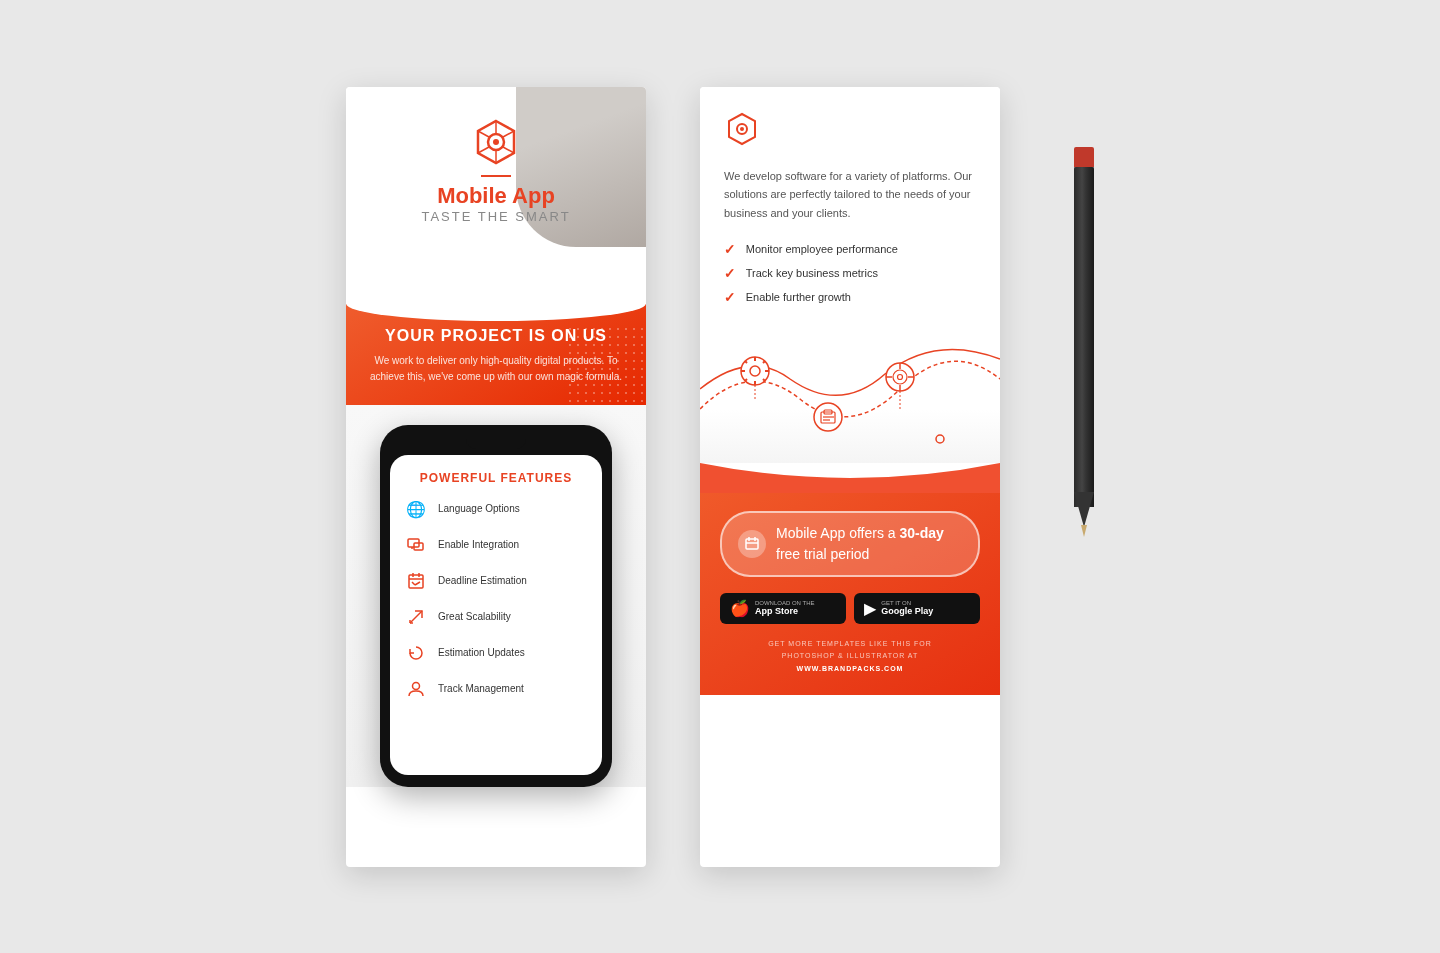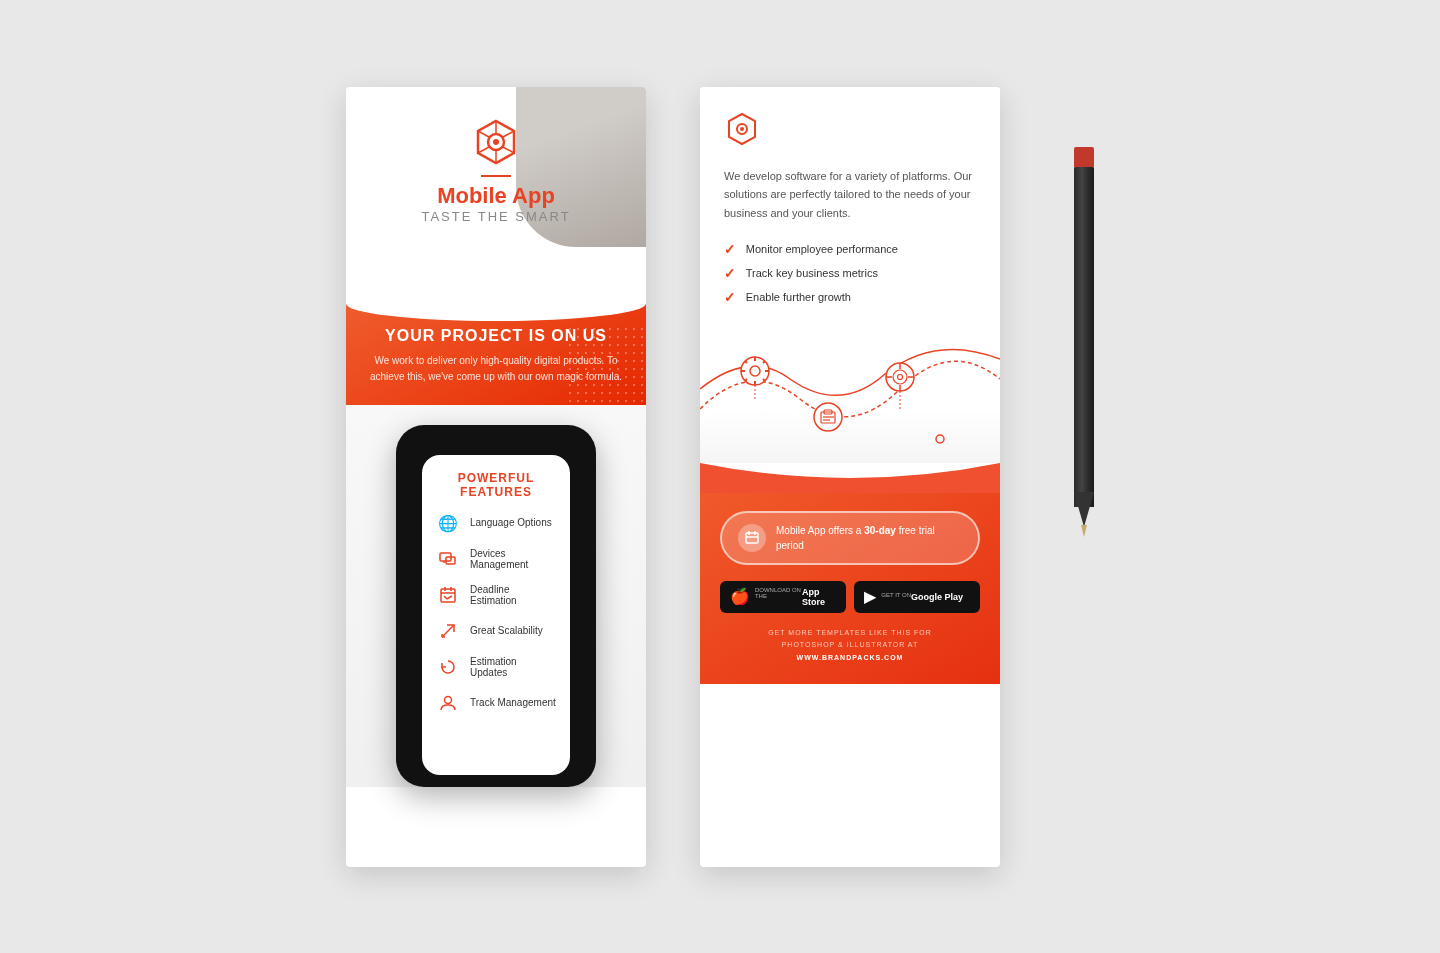--- a/index.html
+++ b/index.html
@@ -99,24 +99,24 @@
 
     
     .phone-section {
       background: linear-gradient(180deg, #f8f8f8 0%, #f0f0f0 100%);
       padding: 20px 20px 0;
       display: flex;
       flex-direction: column;
       align-items: center;
     }
     .phone-mockup {
-      width: 200px;
+      width: 232px;
       background: #111;
       border-radius: 28px;
-      padding: 12px 26px;
+      padding: 12px 10px;
       position: relative;
       box-shadow: 0 10px 30px rgba(0,0,0,0.3);
     }
     .phone-notch {
       width: 60px;
       height: 12px;
       background: #111;
       border-radius: 0 0 10px 10px;
       margin: 0 auto 6px;
       position: relative;
@@ -221,21 +221,21 @@
       background: rgba(255,255,255,0.3);
       border-radius: 50%;
       display: flex;
       align-items: center;
       justify-content: center;
       font-size: 14px;
       flex-shrink: 0;
     }
     .trial-text {
       color: #fff;
-      font-size: 10px;
+      font-size: 14px;
       line-height: 1.5;
     }
     .trial-text strong {
       font-weight: 900;
     }
     .app-stores {
       display: flex;
       gap: 8px;
       margin-bottom: 14px;
     }
@@ -247,21 +247,21 @@
       align-items: center;
       gap: 5px;
       flex: 1;
     }
     .store-icon {
       font-size: 16px;
       color: #fff;
     }
     .store-text {
       display: flex;
-      flex-direction: row;
+      flex-direction: column;
     }
     .store-small {
       color: #aaa;
       font-size: 6px;
       text-transform: uppercase;
     }
     .store-name {
       color: #fff;
       font-size: 9px;
       font-weight: 700;
@@ -441,21 +441,21 @@
           </div>
 
           <div class="feature-item">
             <div class="feature-icon">
               <svg width="18" height="18" viewBox="0 0 18 18">
                 <rect x="1" y="3" width="11" height="8" rx="1" fill="none" stroke="#e84323" stroke-width="1.5"></rect>
                 <rect x="7" y="7" width="9" height="7" rx="1" fill="none" stroke="#e84323" stroke-width="1.5"></rect>
                 <line x1="5" y1="11" x2="5" y2="13" stroke="#e84323" stroke-width="1.5"></line>
               </svg>
             </div>
-            <div class="feature-label">Devices Management</div>
+            <div class="feature-label">Enable Integration</div>
           </div>
 
           <div class="feature-item">
             <div class="feature-icon">
               <svg width="18" height="18" viewBox="0 0 18 18">
                 <rect x="2" y="3" width="14" height="13" rx="1" fill="none" stroke="#e84323" stroke-width="1.5"></rect>
                 <line x1="6" y1="1" x2="6" y2="5" stroke="#e84323" stroke-width="1.5"></line>
                 <line x1="12" y1="1" x2="12" y2="5" stroke="#e84323" stroke-width="1.5"></line>
                 <line x1="2" y1="7" x2="16" y2="7" stroke="#e84323" stroke-width="1.5"></line>
                 <line x1="5" y1="10" x2="8" y2="13" stroke="#e84323" stroke-width="1.5"></line>

